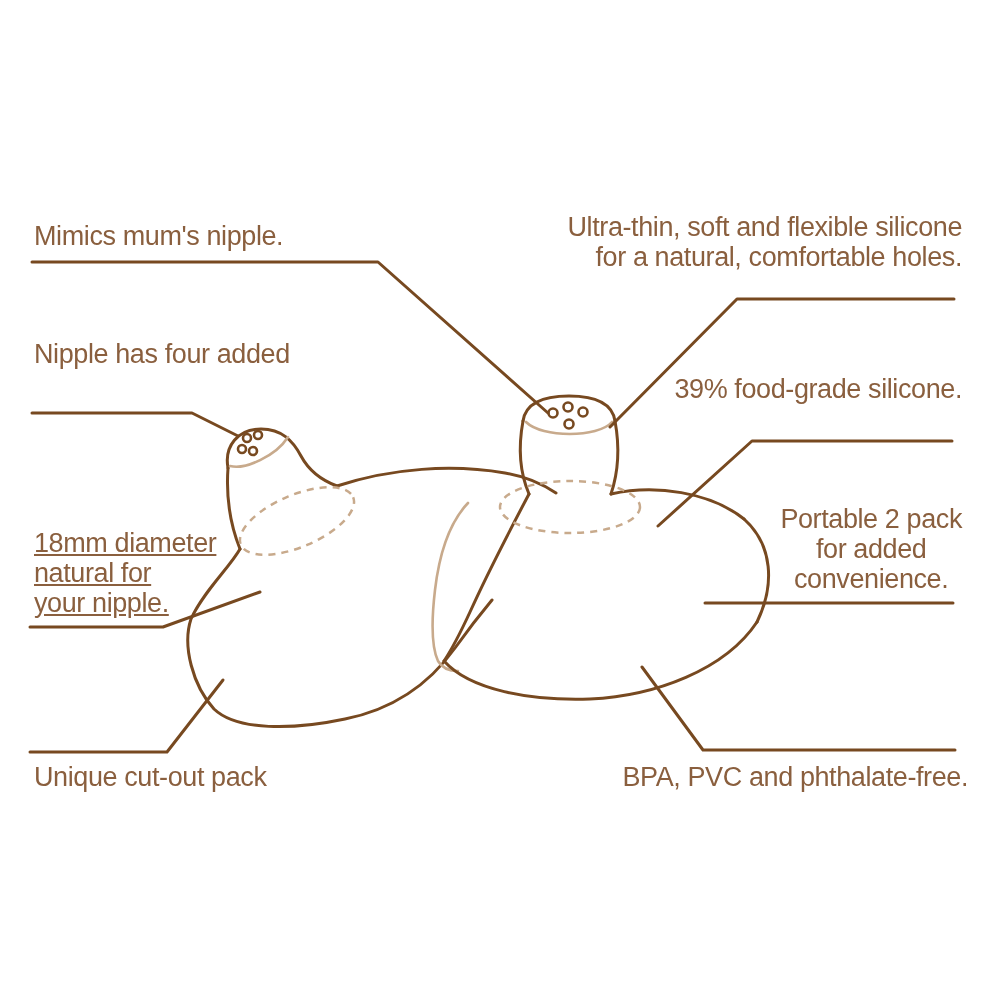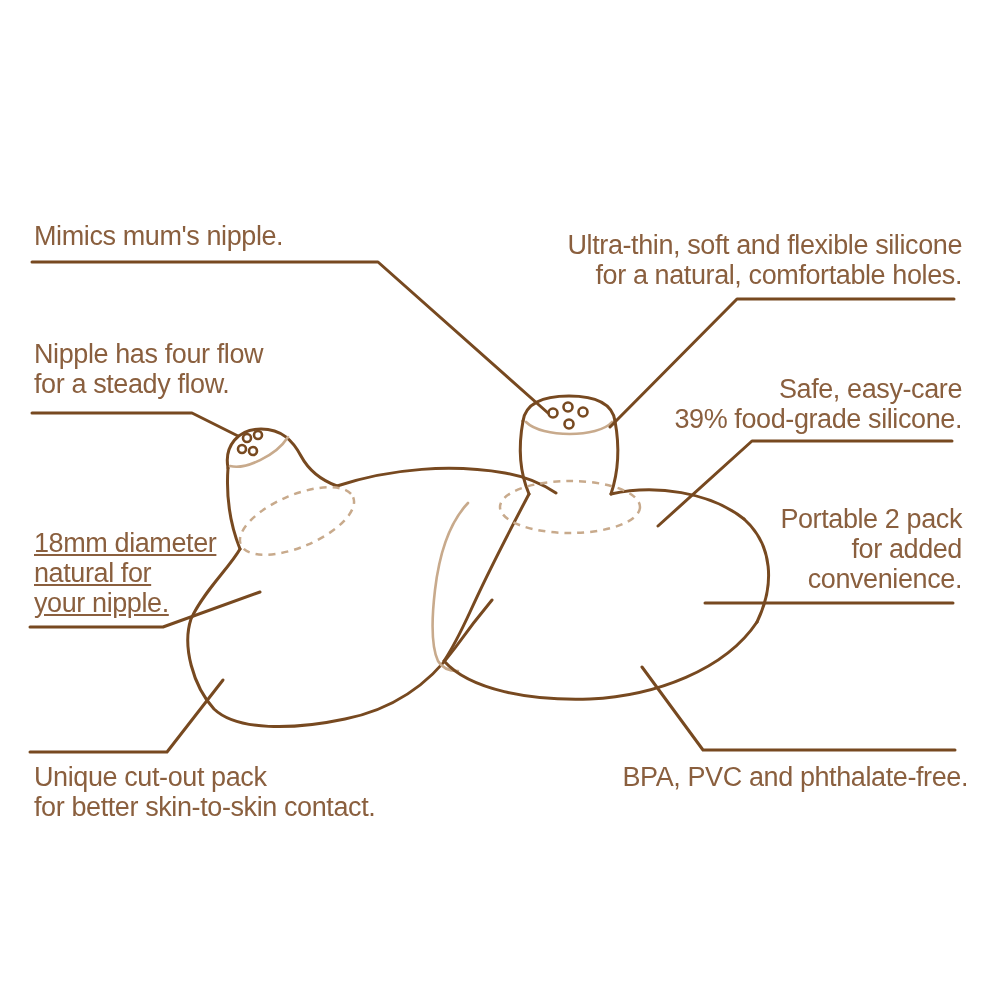--- a/index.html
+++ b/index.html
@@ -92,46 +92,43 @@
       <path d="M953,603 L705,603"></path>
       <path d="M955,750 L703,750 L642,667"></path>
     </g>
   </svg>
 
   <div class="label left" style="left:34px;top:221px;">
     <div>Mimics mum's nipple.</div>
   </div>
 
   <div class="label left" style="left:34px;top:339px;">
-    <div>Nipple has four flow</div>
-    <div>for a steady flow.</div>
+    <div>Nipple has four added</div>
   </div>
 
   <div class="label left" style="left:34px;top:528px;text-decoration:underline;">
     <div>18mm diameter</div>
     <div>natural for</div>
     <div>your nipple.</div>
   </div>
 
   <div class="label left" style="left:34px;top:762px;">
     <div>Unique cut-out pack</div>
-    <div>for better skin-to-skin contact.</div>
   </div>
 
-  <div class="label right" style="right:38px;top:230px;">
+  <div class="label right" style="right:38px;top:212px;">
     <div>Ultra-thin, soft and flexible silicone</div>
     <div>for a natural, comfortable holes.</div>
   </div>
 
   <div class="label right" style="right:38px;top:374px;">
-    <div>Safe, easy-care</div>
     <div>39% food-grade silicone.</div>
   </div>
 
-  <div class="label right" style="right:38px;top:504px;">
+  <div class="label right" style="right:38px;top:504px;text-align:center;">
     <div>Portable 2 pack</div>
     <div>for added</div>
     <div>convenience.</div>
   </div>
 
   <div class="label right" style="right:32px;top:762px;">
     <div>BPA, PVC and phthalate-free.</div>
   </div>
 
 </div>

